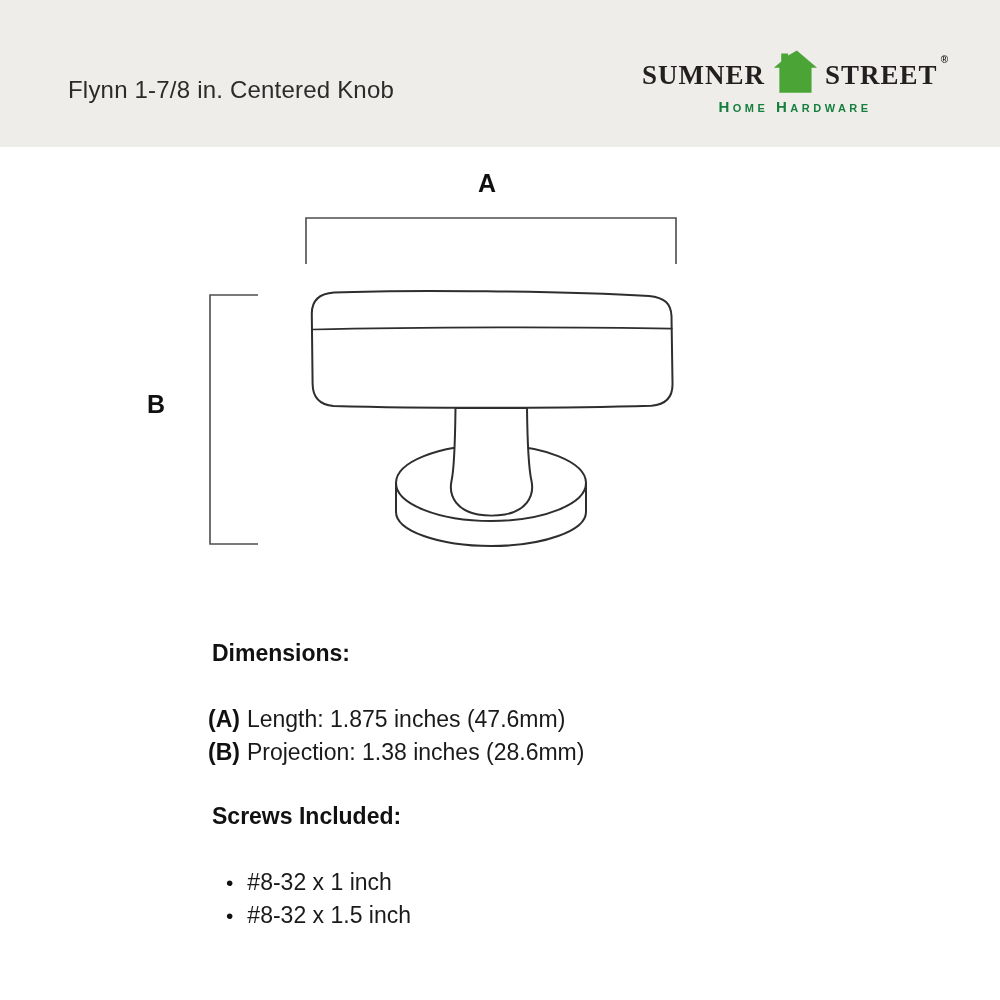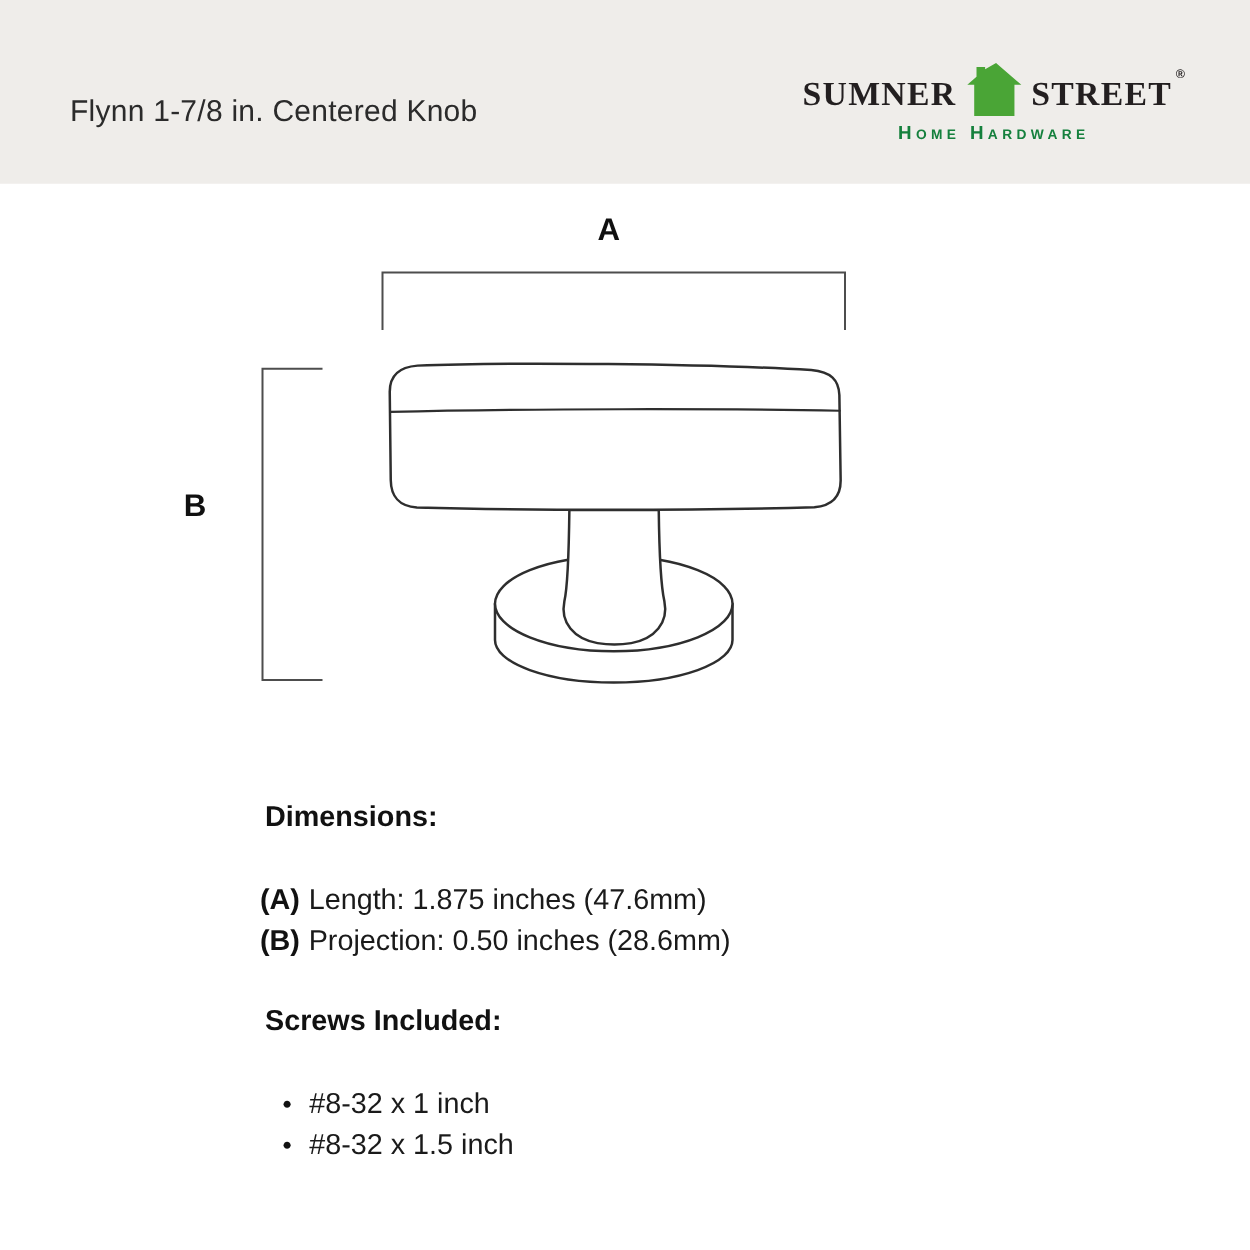--- a/index.html
+++ b/index.html
@@ -12,21 +12,21 @@
     color: #1a1a1a;
   }
   .canvas { position: absolute; inset: 0; }
 
   
   .header {
     position: absolute; left: 0; top: 0; width: 1000px; height: 147px;
     background: #efedea;
   }
   .product-title {
-    position: absolute; left: 56px; top: 76px;
+    position: absolute; left: 68px; top: 76px;
     font-size: 24px; font-weight: 400; color: #2b2b2b; letter-spacing: 0.2px;
     white-space: nowrap;
   }
   .brand { position: absolute; top: 56px; right: 52px; text-align: center; }
   .brand-row { display: flex; align-items: center; gap: 7px; }
   .brand-word {
     font-size: 27px; font-weight: 700; color: #231f20; letter-spacing: 1px;
     line-height: 1;
     font-family: Liberation Serif, serif;
   }
@@ -129,21 +129,21 @@
 
     <path class="knob-thin" d="M 312.2 329.5 C 420 326.8 580 326.8 671.8 328.6"></path>
   </svg>
 
   <div class="section-heading dims-heading">Dimensions:</div>
 
   <div class="dim-line dim-line-a">
     <b>(A)</b><span>Length: 1.875 inches (47.6mm)</span>
   </div>
   <div class="dim-line dim-line-b">
-    <b>(B)</b><span>Projection: 0.50 inches (28.6mm)</span>
+    <b>(B)</b><span>Projection: 1.38 inches (28.6mm)</span>
   </div>
 
   <div class="section-heading screws-heading">Screws Included:</div>
 
   <div class="bullet-line bullet-1">
     <span class="dot">•</span>
     <span>#8-32 x 1 inch</span>
   </div>
   <div class="bullet-line bullet-2">
     <span class="dot">•</span>

